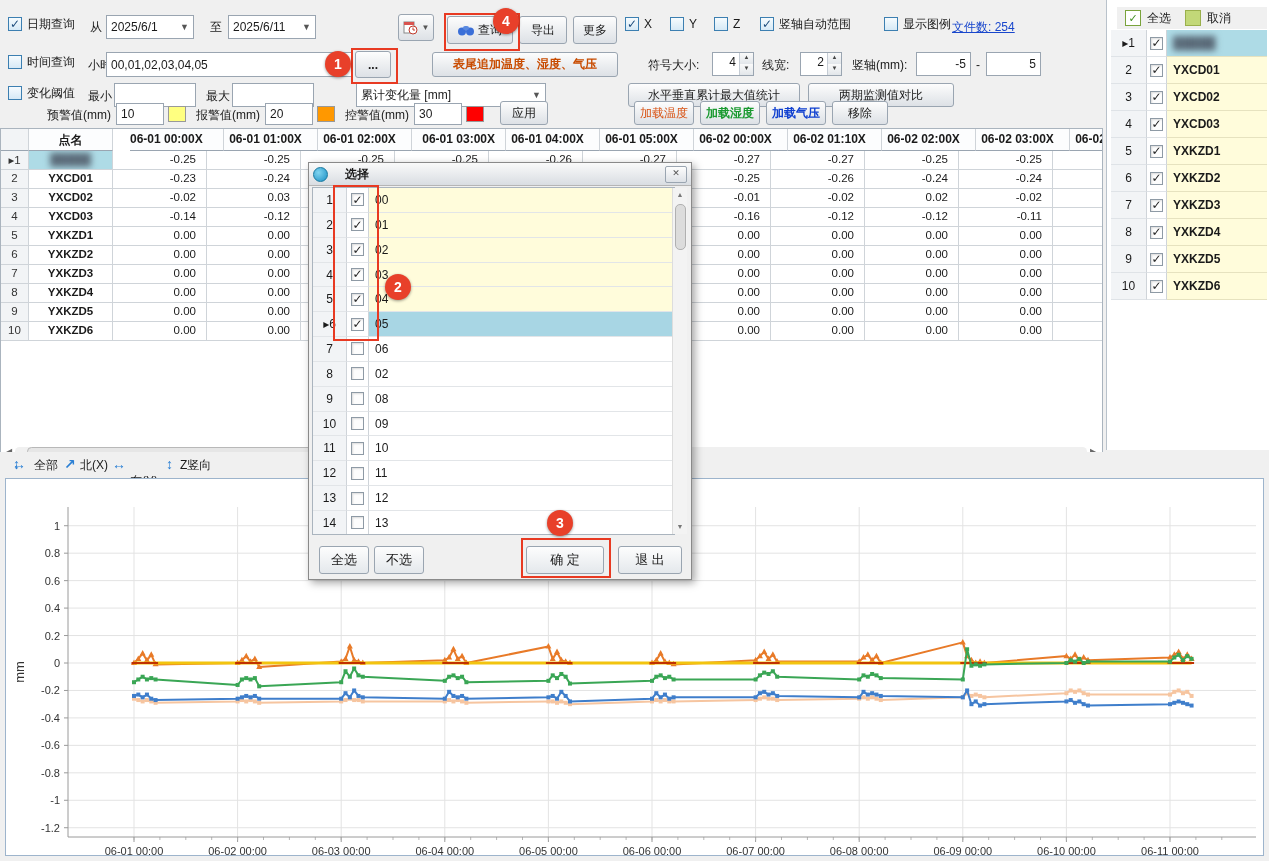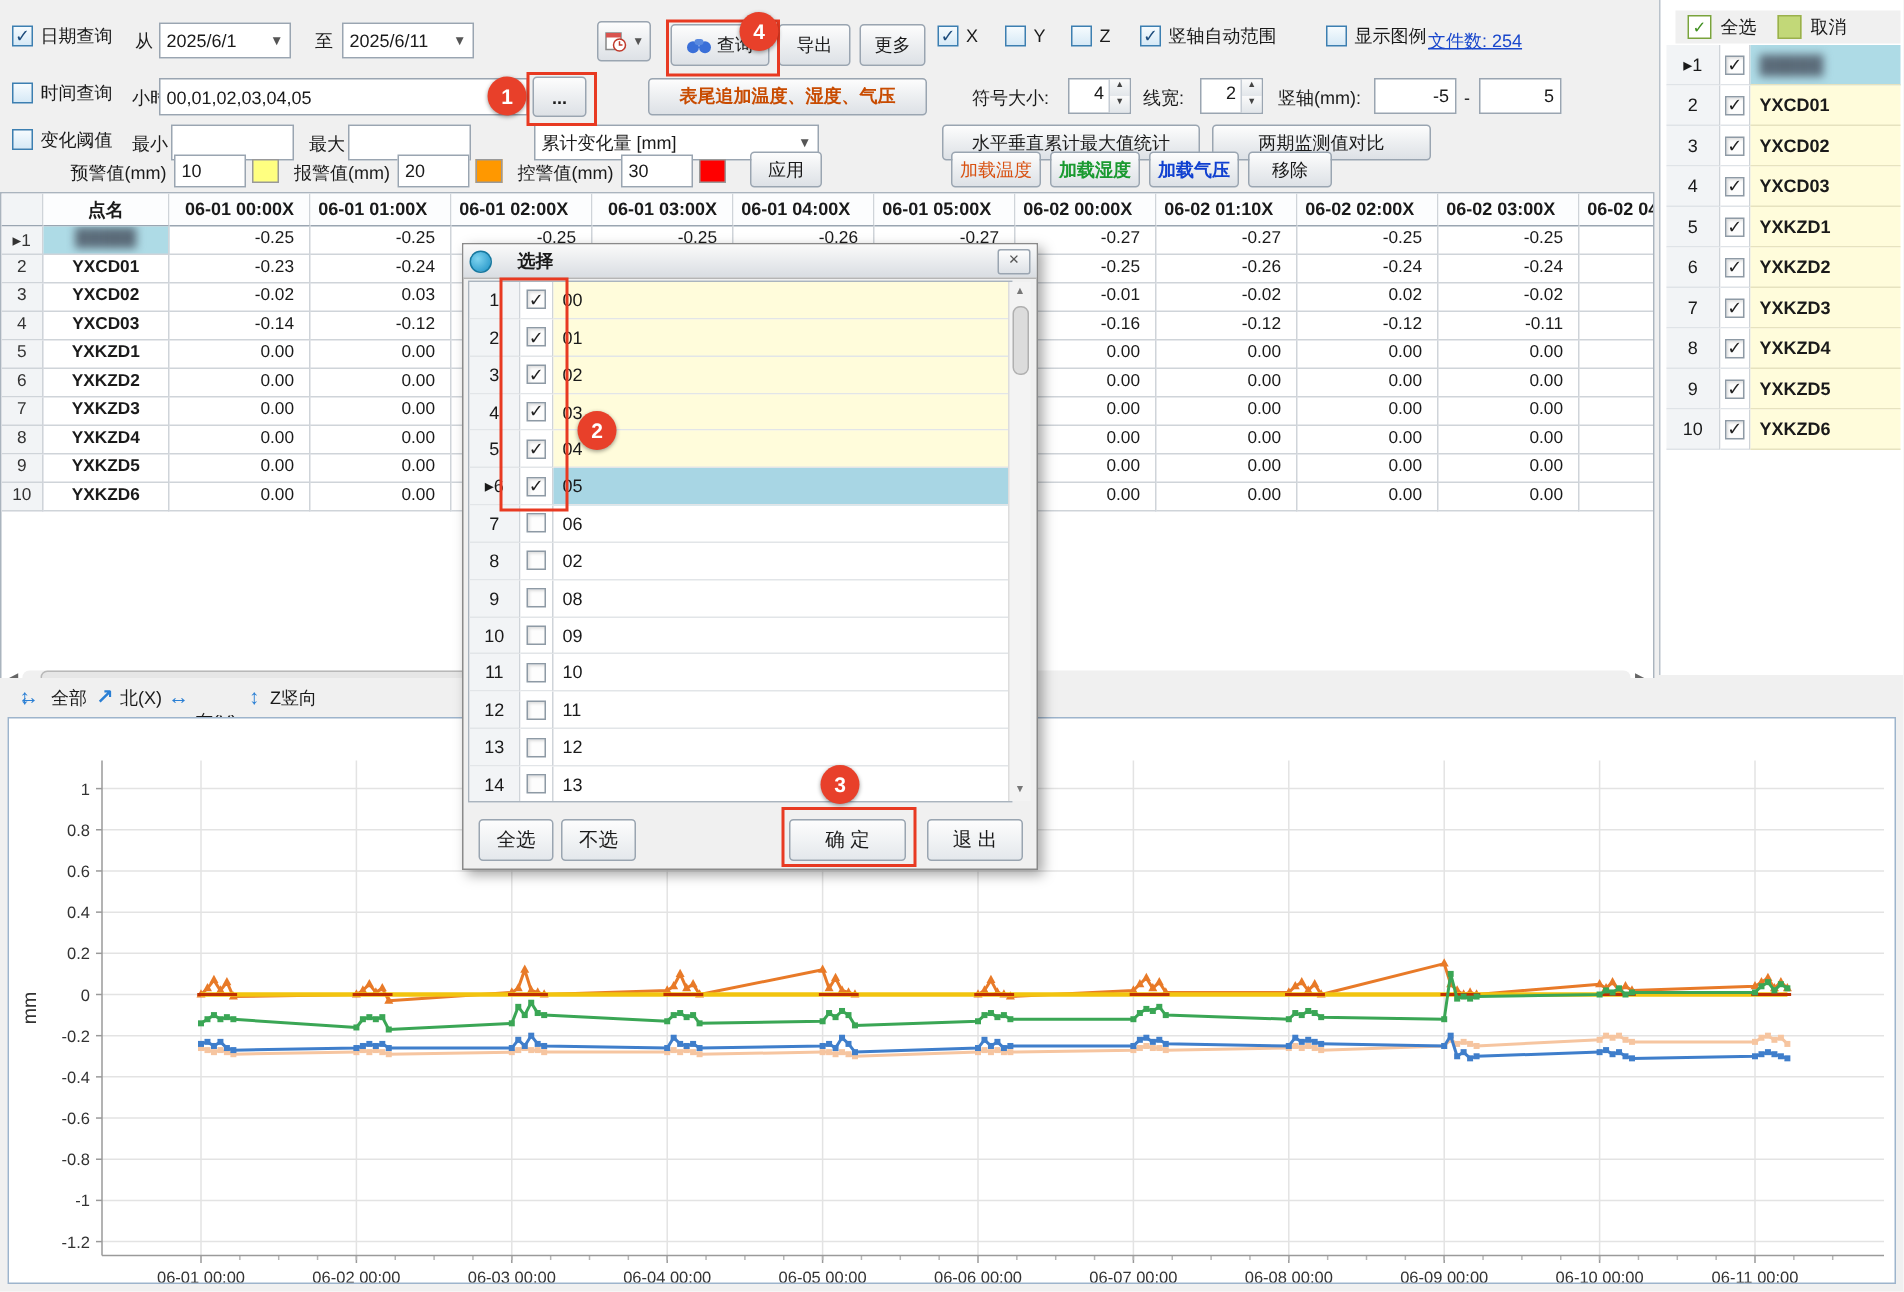--- a/index.html
+++ b/index.html
@@ -234,21 +234,21 @@
   </div>
   <div class="btn" style="left:832px;top:101px;width:56px;height:24px;">
     <span>移除</span>
   </div>
 
   <div class="table-wrap">
     <div id="thead">
         <div class="tr">
           <div class="th c-num"></div>
           <div class="th c-name">点名</div>
-          <div class="th c-val" style="text-align: right;">06-01 00:00X</div>
+          <div class="th c-val" style="text-align: left; margin-left: 17px;">06-01 00:00X</div>
           <div class="th c-val" style="text-align: center;">06-01 01:00X</div>
           <div class="th c-val" style="text-align: center;">06-01 02:00X</div>
           <div class="th c-val" style="">06-01 03:00X</div>
           <div class="th c-val" style="text-align: center;">06-01 04:00X</div>
           <div class="th c-val" style="text-align: center;">06-01 05:00X</div>
           <div class="th c-val" style="text-align: center;">06-02 00:00X</div>
           <div class="th c-val" style="text-align: center;">06-02 01:10X</div>
           <div class="th c-val" style="text-align: center;">06-02 02:00X</div>
           <div class="th c-val" style="text-align: center;">06-02 03:00X</div>
           <div class="th c-val" style="text-align: center;">06-02 04:00X</div>

